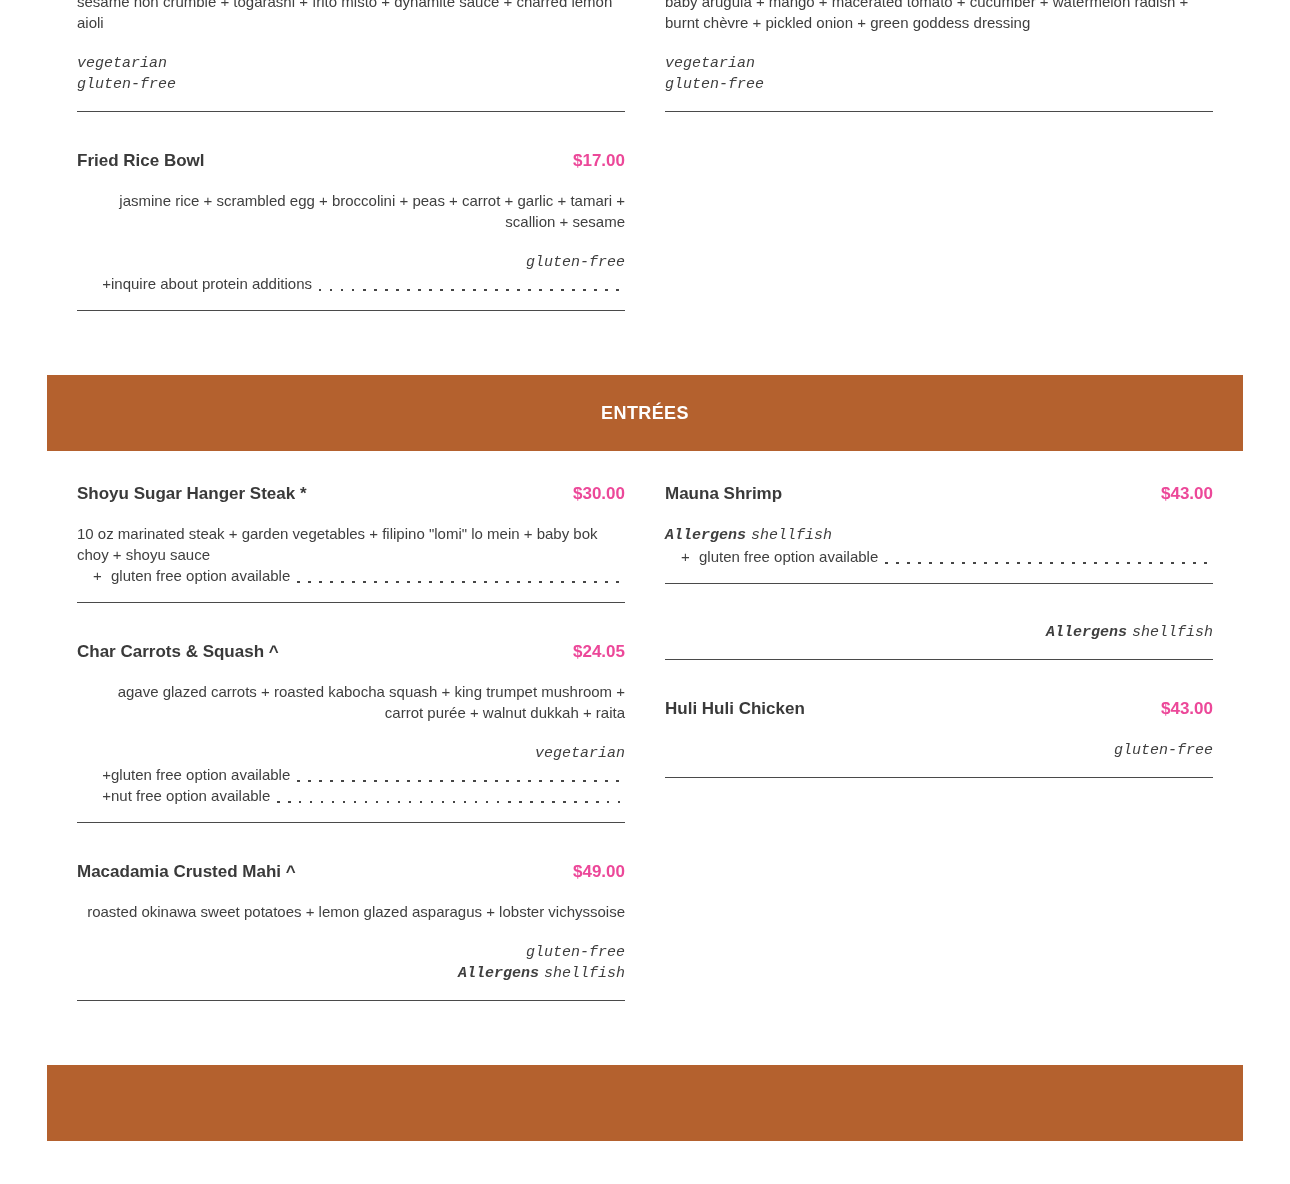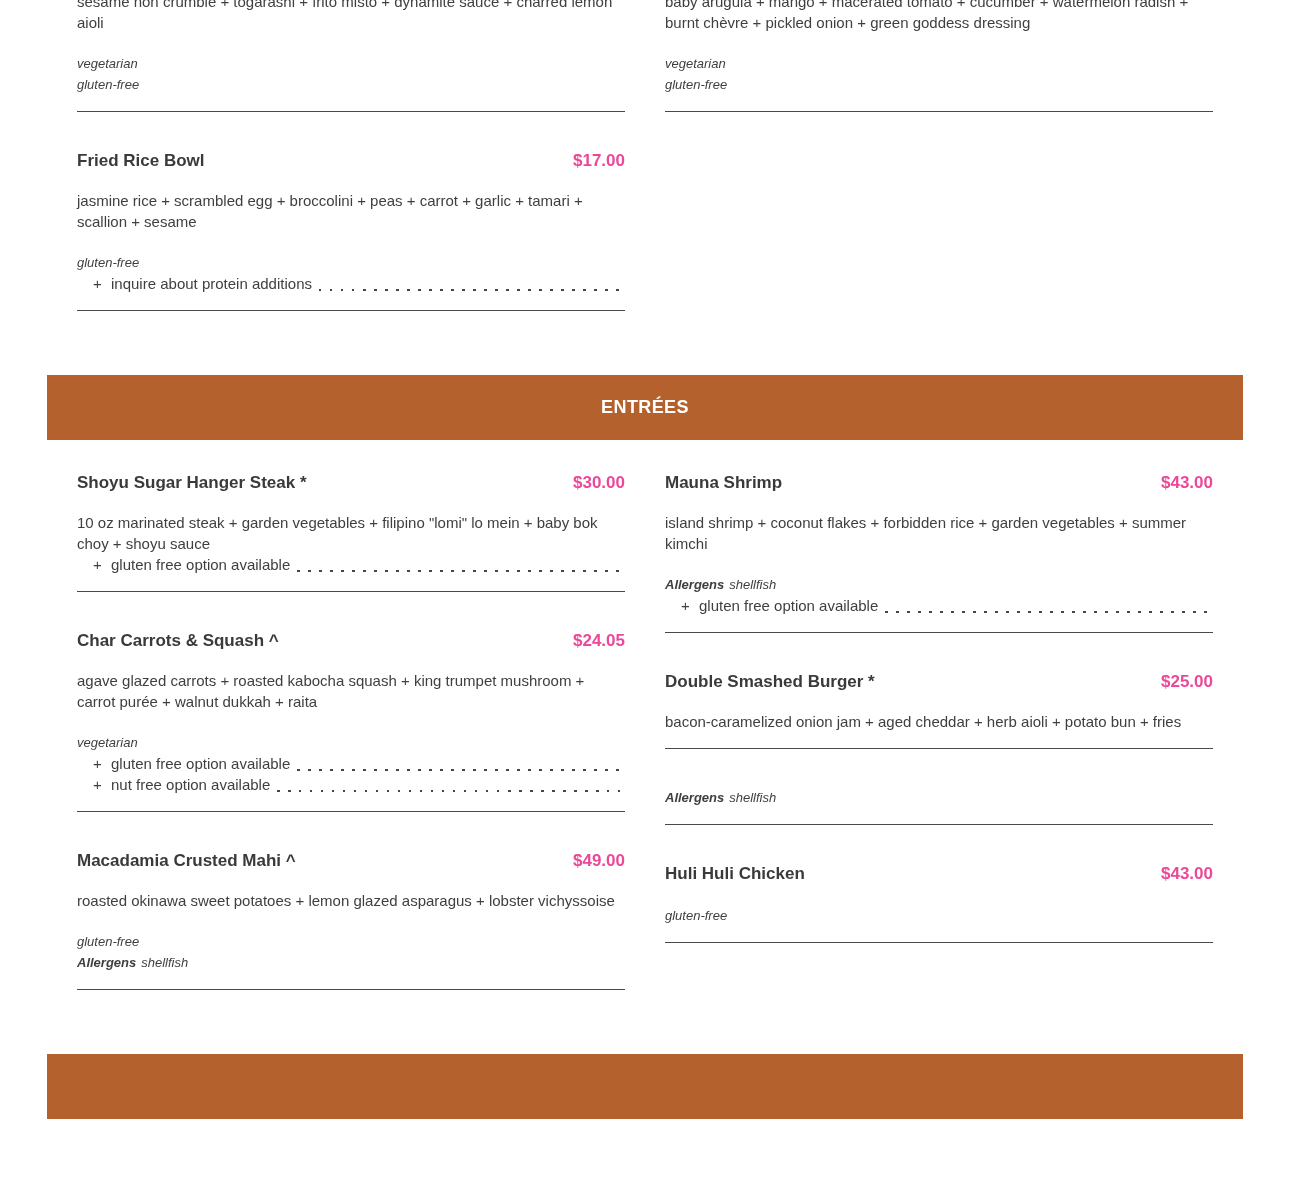--- a/index.html
+++ b/index.html
@@ -14,41 +14,41 @@
   .page { width: 1196px; margin: 0 auto; }
 
   
   .columns { display: flex; gap: 40px; padding: 0 30px; }
   .col { width: 548px; flex: 0 0 548px; }
   .top-columns { margin-top: -9px; }          
   .section-columns { padding-top: 32px; }
 
   
   .banner {
-    height: 65px;
+    height: 76px;
     margin-top: 64px;
     background: #b4612e;
     display: flex;
     align-items: center;
     justify-content: center;
   }
   .banner h2 {
     margin: 0;
     color: #ffffff;
     font-size: 18px;
     font-weight: bold;
     letter-spacing: 0.4px;
   }
 
   
   .menu-item {
     padding-bottom: 16px;
     border-bottom: 1px solid #4a4a4a;
   }
-  .menu-item + .menu-item { margin-top: 38px; }
+  .menu-item + .menu-item { margin-top: 38px; text-align: right; }
 
   .item-header {
     display: flex;
     justify-content: space-between;
     align-items: baseline;
   }
   .item-name {
     margin: 0;
     font-size: 17px;
     line-height: 22px;
@@ -65,23 +65,24 @@
   .item-desc {
     margin: 18px 0 0;
     font-size: 15px;
     line-height: 21px;
   }
   .partial .item-desc.first { margin-top: 0; }
 
   .tags { margin-top: 20px; }
   .tag-line {
     margin: 0;
-    font-size: 13px;
+    font-size: 15px;
     line-height: 21px;
     font-style: italic;
+    font-family: Liberation Mono, monospace;
   }
   .allergen-label { font-weight: bold; font-style: italic; }
   .allergen-value { font-style: italic; margin-left: 5px; }
 
   
   .option-row {
     display: flex;
     align-items: baseline;
     font-size: 15px;
     line-height: 21px;
@@ -212,40 +213,32 @@
       </article>
 
     </div>
     <div class="col">
 
       <article class="menu-item">
         <div class="item-header">
           <h3 class="item-name">Mauna Shrimp</h3>
           <span class="item-price">$43.00</span>
         </div>
-        <p class="item-desc">island shrimp + coconut flakes + forbidden rice + garden vegetables + summer kimchi</p>
         <div class="tags">
           <p class="tag-line">
             <span class="allergen-label">Allergens</span><span class="allergen-value">shellfish</span>
           </p>
         </div>
         <div class="option-row">
           <span class="plus">+</span>
           <span class="option-label">gluten free option available</span>
           <span class="leader"></span>
         </div>
       </article>
 
-      <article class="menu-item">
-        <div class="item-header">
-          <h3 class="item-name">Double Smashed Burger *</h3>
-          <span class="item-price">$25.00</span>
-        </div>
-        <p class="item-desc">bacon-caramelized onion jam + aged cheddar + herb aioli + potato bun + fries</p>
-      </article>
 
       <article class="menu-item">
         <div class="tags">
           <p class="tag-line">
             <span class="allergen-label">Allergens</span><span class="allergen-value">shellfish</span>
           </p>
         </div>
       </article>
 
       <article class="menu-item">

